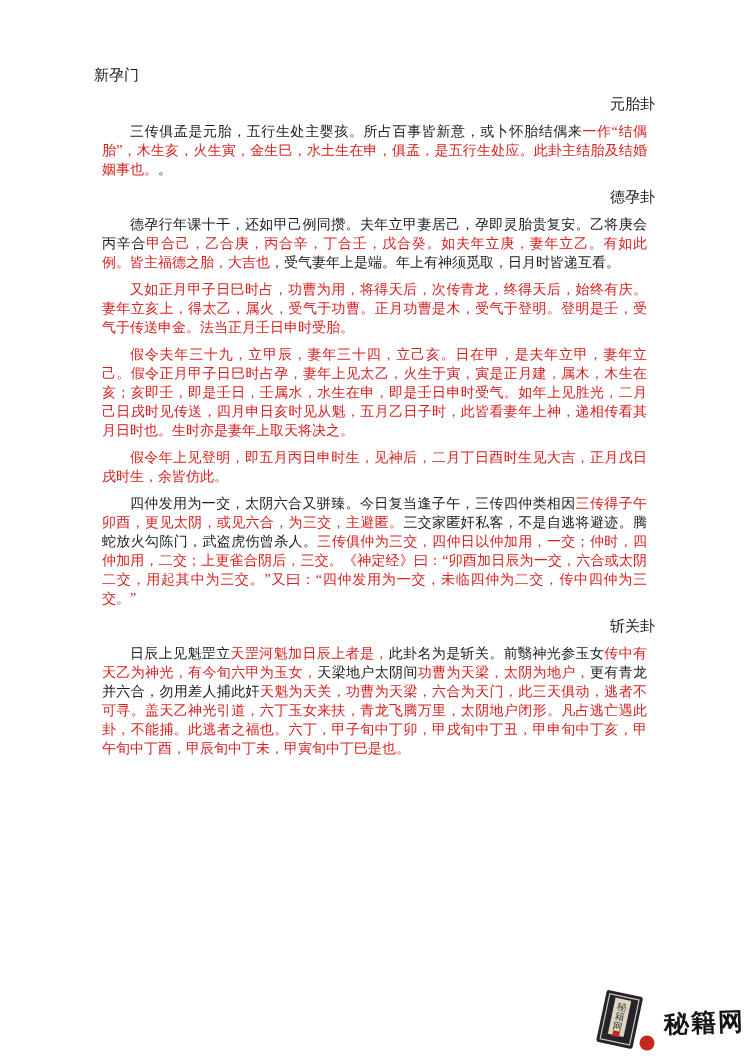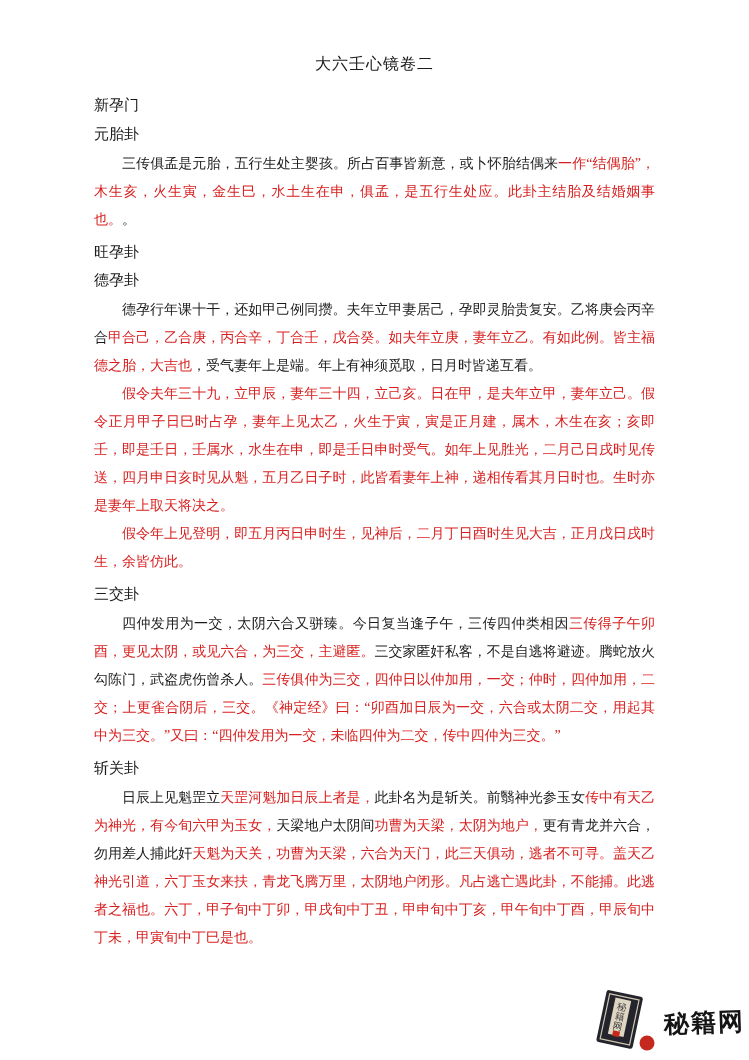--- a/index.html
+++ b/index.html
@@ -23,27 +23,27 @@
     margin: 0 0 21px 0;
     letter-spacing: 1px;
   }
   h2.center-heading {
     font-size: 15px; font-weight: 400;
     text-align: left;
     margin: 12px 0 10px 0;
   }
   h3.sub-heading {
     font-size: 15px; font-weight: 400;
-    text-align: left;
+    text-align: right;
     margin: 9px 0 6px 0;
   }
   p.para {
-    margin: 0;
+    margin: 8px;
     font-size: 14px;
-    line-height: 28px;
+    line-height: 19px;
     text-align: justify;
     text-indent: 2em;
     word-break: break-all;
   }
   .run-ink { color: var(--ink, #1b1b1b); }
   .run-red { color: var(--red, #d81e1e); }
 
   .watermark {
     position: absolute;
     right: 4px; bottom: 6px;
@@ -59,32 +59,30 @@
     transform: rotate(-2deg);
     margin-left: 2px;
     font-family: "Liberation Serif", "DejaVu Serif", serif;
   }
 </style>
 </head>
 <body>
 
 <div class="page">
 
-  <h1 class="doc-title">大六壬心镜卷二</h1>
 
   <div id="content">
       <h2 class="center-heading">新孕门</h2>
       <h3 class="sub-heading">元胎卦</h3>
       <p class="para"><span class="run-ink">三传俱孟是元胎，五行生处主婴孩。所占百事皆新意，或卜怀胎结偶来</span><span class="run-red">一作“结偶胎”，木生亥，火生寅，金生巳，水土生在申，俱孟，是五行生处应。此卦主结胎及结婚姻事也。</span><span class="run-ink">。</span></p>
-      <h3 class="sub-heading">旺孕卦</h3>
       <h3 class="sub-heading">德孕卦</h3>
       <p class="para"><span class="run-ink">德孕行年课十干，还如甲己例同攒。夫年立甲妻居己，孕即灵胎贵复安。乙将庚会丙辛合</span><span class="run-red">甲合己，乙合庚，丙合辛，丁合壬，戊合癸。如夫年立庚，妻年立乙。有如此例。皆主福德之胎，大吉也</span><span class="run-ink">，受气妻年上是端。年上有神须觅取，日月时皆递互看。</span></p>
+      <p class="para"><span class="run-red">又如正月甲子日巳时占，功曹为用，将得天后，次传青龙，终得天后，始终有庆。妻年立亥上，得太乙，属火，受气于功曹。正月功曹是木，受气于登明。登明是壬，受气于传送申金。法当正月壬日申时受胎。</span></p>
       <p class="para"><span class="run-red">假令夫年三十九，立甲辰，妻年三十四，立己亥。日在甲，是夫年立甲，妻年立己。假令正月甲子日巳时占孕，妻年上见太乙，火生于寅，寅是正月建，属木，木生在亥；亥即壬，即是壬日，壬属水，水生在申，即是壬日申时受气。如年上见胜光，二月己日戌时见传送，四月申日亥时见从魁，五月乙日子时，此皆看妻年上神，递相传看其月日时也。生时亦是妻年上取天将决之。</span></p>
       <p class="para"><span class="run-red">假令年上见登明，即五月丙日申时生，见神后，二月丁日酉时生见大吉，正月戊日戌时生，余皆仿此。</span></p>
-      <h3 class="sub-heading">三交卦</h3>
       <p class="para"><span class="run-ink">四仲发用为一交，太阴六合又骈臻。今日复当逢子午，三传四仲类相因</span><span class="run-red">三传得子午卯酉，更见太阴，或见六合，为三交，主避匿。</span><span class="run-ink">三交家匿奸私客，不是自逃将避迹。腾蛇放火勾陈门，武盗虎伤曾杀人。</span><span class="run-red">三传俱仲为三交，四仲日以仲加用，一交；仲时，四仲加用，二交；上更雀合阴后，三交。《神定经》曰：“卯酉加日辰为一交，六合或太阴二交，用起其中为三交。”又曰：“四仲发用为一交，未临四仲为二交，传中四仲为三交。”</span></p>
       <h3 class="sub-heading">斩关卦</h3>
       <p class="para"><span class="run-ink">日辰上见魁罡立</span><span class="run-red">天罡河魁加日辰上者是，</span><span class="run-ink">此卦名为是斩关。前翳神光参玉女</span><span class="run-red">传中有天乙为神光，有今旬六甲为玉女，</span><span class="run-ink">天梁地户太阴间</span><span class="run-red">功曹为天梁，太阴为地户，</span><span class="run-ink">更有青龙并六合，勿用差人捕此奸</span><span class="run-red">天魁为天关，功曹为天梁，六合为天门，此三天俱动，逃者不可寻。盖天乙神光引道，六丁玉女来扶，青龙飞腾万里，太阴地户闭形。凡占逃亡遇此卦，不能捕。此逃者之福也。六丁，甲子旬中丁卯，甲戌旬中丁丑，甲申旬中丁亥，甲午旬中丁酉，甲辰旬中丁未，甲寅旬中丁巳是也。</span></p>
     </div>
 
   <div class="watermark">
     <svg width="78" height="64" viewBox="0 0 78 64" aria-hidden="true">
       <g transform="rotate(12 36 30)">
         <rect x="17" y="3" width="37" height="53" rx="2.5" fill="#24242c" class="wm-cover"></rect>
         <rect x="20.5" y="6.5" width="30" height="46" fill="none" stroke="#cfc6b2" stroke-width="1.2"></rect>

